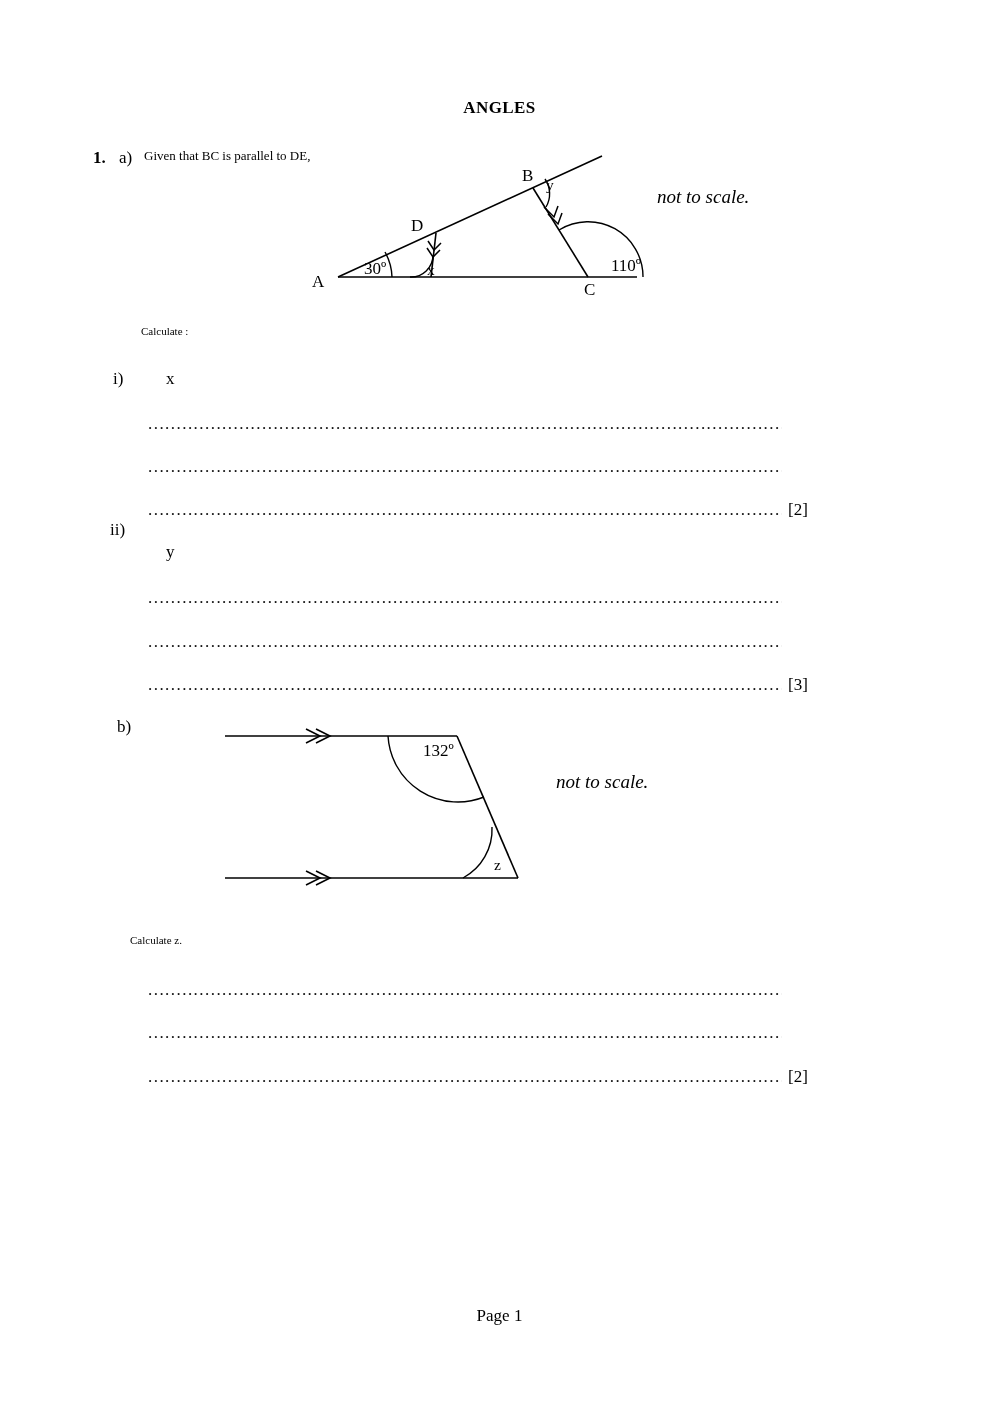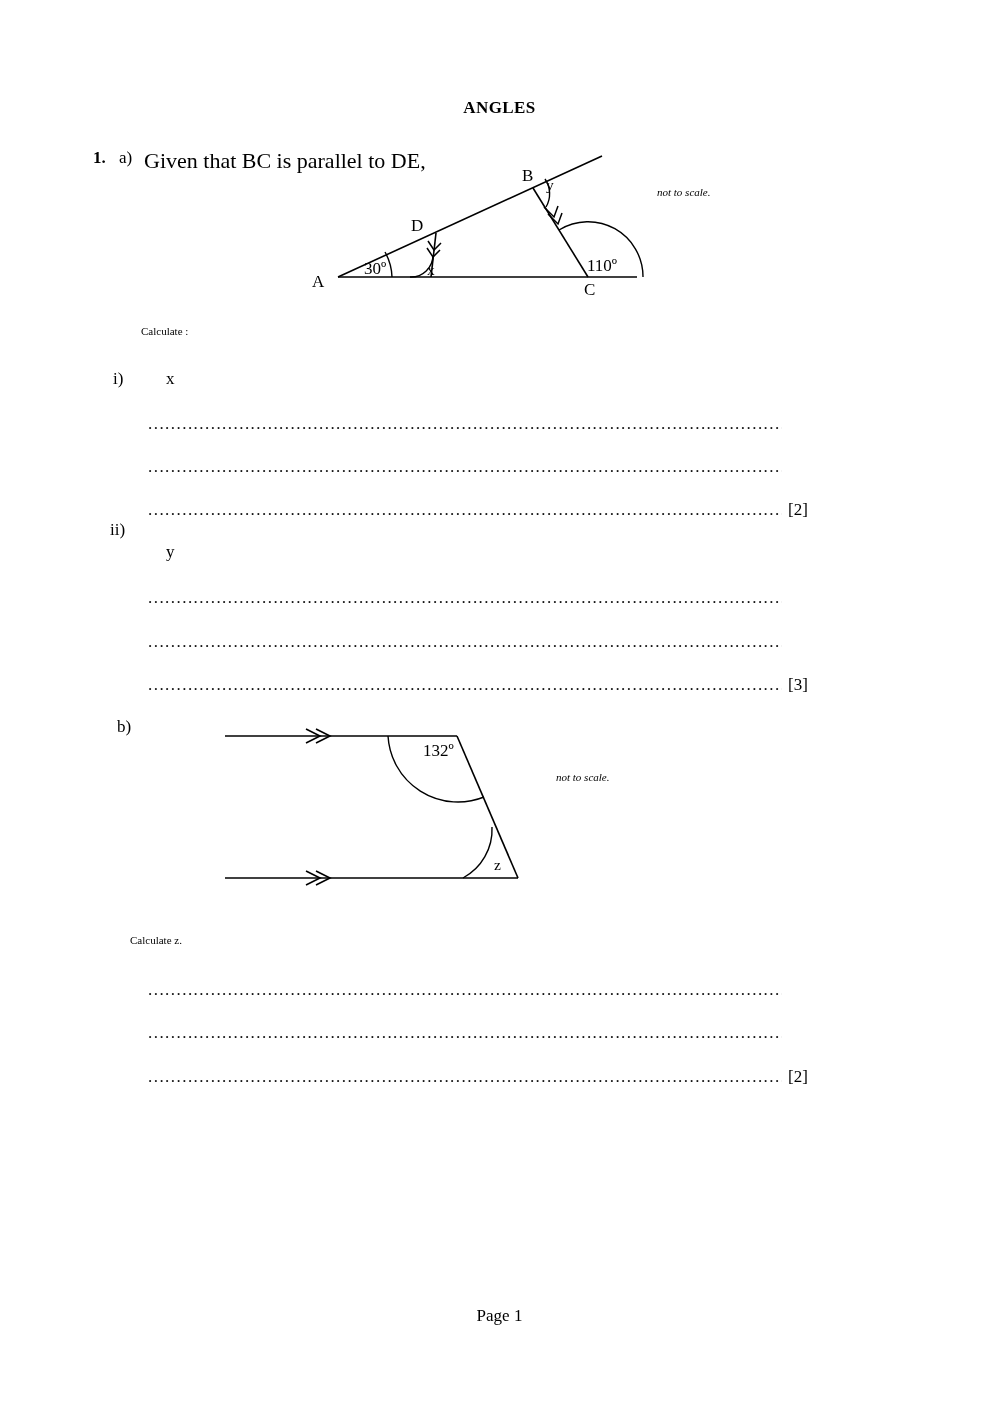--- a/index.html
+++ b/index.html
@@ -52,21 +52,21 @@
   .q-part-a {
     position: absolute;
     left: 119px;
     top: 148px;
     font-size: 17px;
   }
   .q-stem {
     position: absolute;
     left: 144px;
     top: 148px;
-    font-size: 22px;
+    font-size: 13px;
     white-space: nowrap;
   }
   .q-part-b {
     position: absolute;
     left: 117px;
     top: 717px;
     font-size: 17px;
   }
 
   .instruction {
@@ -79,21 +79,21 @@
     font-size: 17px;
   }
   .var-label {
     position: absolute;
     font-size: 17px;
   }
 
   .not-to-scale {
     position: absolute;
     font-style: italic;
-    font-size: 11px;
+    font-size: 19px;
     white-space: nowrap;
     text-align: center;
   }
 
   
   .dots {
     position: absolute;
     left: 148px;
     width: 634px;
     height: 14px;
@@ -187,21 +187,21 @@
   <div class="fig-label" style="left:584px; top:280px;">C</div>
 
   <div class="fig-label" style="left:411px; top:216px;">D</div>
 
   <div class="fig-label" style="left:364px; top:259px;">30º</div>
 
   <div class="fig-label small" style="left:427px; top:261px;">x</div>
 
   <div class="fig-label small" style="left:546px; top:176px;">y</div>
 
-  <div class="fig-label" style="left:587px; top:256px;">110º</div>
+  <div class="fig-label" style="left:611px; top:256px;">110º</div>
 
   <div class="not-to-scale" style="left:657px; top:186px;">not to scale.</div>
 
   <div class="instruction" style="left:141px; top:325px;">Calculate :</div>
 
   <div class="roman-label" style="left:113px; top:369px;">i)</div>
 
   <div class="var-label" style="left:166px; top:369px;">x</div>
 
   <div class="dots" style="top:417px;">.........................................................................................................................................................</div>

